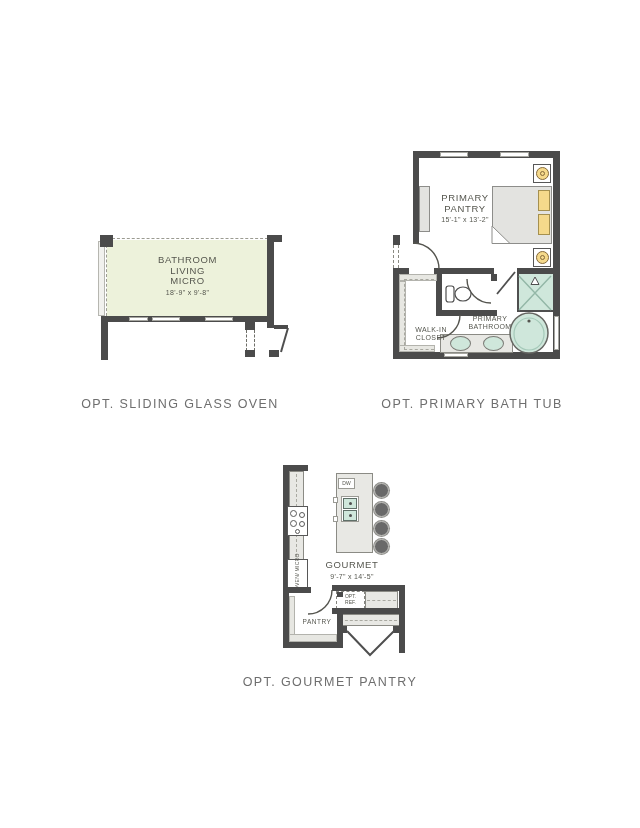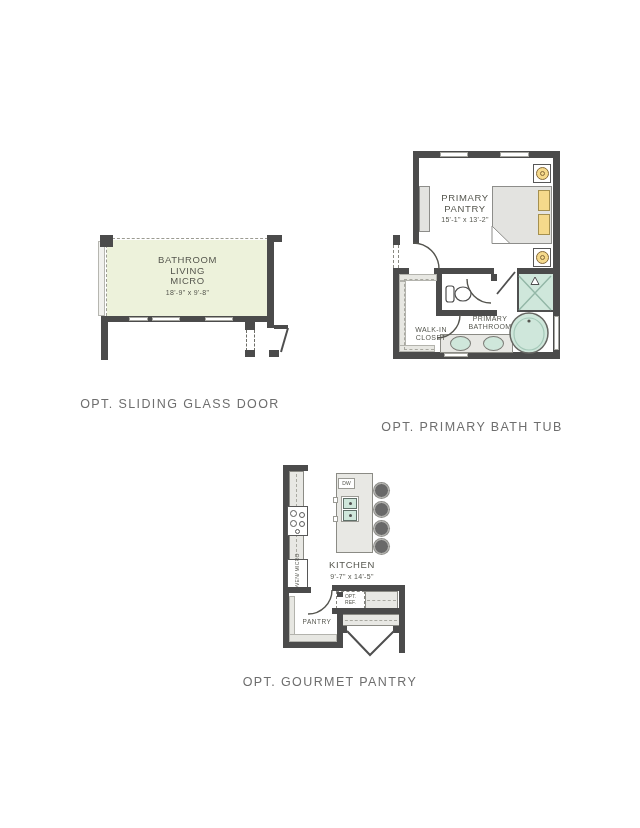--- a/index.html
+++ b/index.html
@@ -69,21 +69,21 @@
 
     <div class="w" style="left:274px;top:325px;width:14px;height:4px;"></div>
     <div class="w" style="left:269px;top:350px;width:10px;height:7px;"></div>
 
     <div class="txt room-lg" style="left:107px;top:255px;width:161px;">
       <div>BATHROOM</div>
       <div>LIVING</div>
       <div>MICRO</div>
       <div class="dims">18'-9" x 9'-8"</div>
     </div>
-    <div class="caption" style="left:60px;top:397px;width:240px;">OPT. SLIDING GLASS DOOR</div>
+    <div class="caption" style="left:60px;top:397px;width:240px;">OPT. SLIDING GLASS OVEN</div>
   </div>
 
   <div>
 
     <div class="w" style="left:413px;top:151px;width:147px;height:7px;"></div>
     <div class="win" style="left:440px;top:152px;width:28px;height:5px;"></div>
     <div class="win" style="left:500px;top:152px;width:29px;height:5px;"></div>
     <div class="w" style="left:553px;top:151px;width:7px;height:208px;"></div>
     <div class="win" style="left:554px;top:316px;width:5px;height:34px;"></div>
     <div class="w" style="left:413px;top:151px;width:6px;height:93px;"></div>
@@ -127,21 +127,21 @@
       <div class="dims">15'-1" x 13'-2"</div>
     </div>
     <div class="txt room-sm" style="left:400px;top:326px;width:62px;">
       <div>WALK-IN</div>
       <div>CLOSET</div>
     </div>
     <div class="txt room-sm" style="left:455px;top:315px;width:70px;">
       <div>PRIMARY</div>
       <div>BATHROOM</div>
     </div>
-    <div class="caption" style="left:352px;top:420px;width:240px;">OPT. PRIMARY BATH TUB</div>
+    <div class="caption" style="left:352px;top:397px;width:240px;">OPT. PRIMARY BATH TUB</div>
   </div>
 
   <div>
 
     <div class="w" style="left:283px;top:465px;width:25px;height:6px;"></div>
     <div class="w" style="left:283px;top:465px;width:6px;height:183px;"></div>
 
     <div class="counter" style="left:289px;top:471px;width:15px;height:119px;"></div>
     <div class="dashline" style="left:296px;top:474px;width:0;height:113px;border-left:1px dashed #a9a9a1;"></div>
 
@@ -191,21 +191,21 @@
 
     <div class="w" style="left:283px;top:587px;width:28px;height:6px;"></div>
     <div class="w" style="left:283px;top:642px;width:60px;height:6px;"></div>
     <div class="w" style="left:337px;top:608px;width:6px;height:40px;"></div>
     <div class="w" style="left:337px;top:592px;width:6px;height:5px;"></div>
     <div class="shelf" style="left:289px;top:596px;width:6px;height:46px;"></div>
     <div class="shelf" style="left:289px;top:634px;width:48px;height:8px;"></div>
     <div class="tinytxt" style="left:291px;top:618px;width:52px;font-size:6.5px;letter-spacing:.5px;">PANTRY</div>
 
     <div class="txt room-lg" style="left:312px;top:560px;width:80px;">
-      <div>KITCHEN</div>
+      <div>GOURMET</div>
       <div class="dims">9'-7" x 14'-5"</div>
     </div>
     <div class="caption" style="left:210px;top:675px;width:240px;">OPT. GOURMET PANTRY</div>
   </div>
 
   <svg class="svg-overlay" width="640" height="828" viewBox="0 0 640 828">
 
     <path d="M 288 328 L 281 352" stroke="#4f4f4f" stroke-width="2" fill="none"></path>
 
     <path d="M 413 243 A 26 26 0 0 1 439 269" stroke="#55554f" stroke-width="1.4" fill="none"></path>

